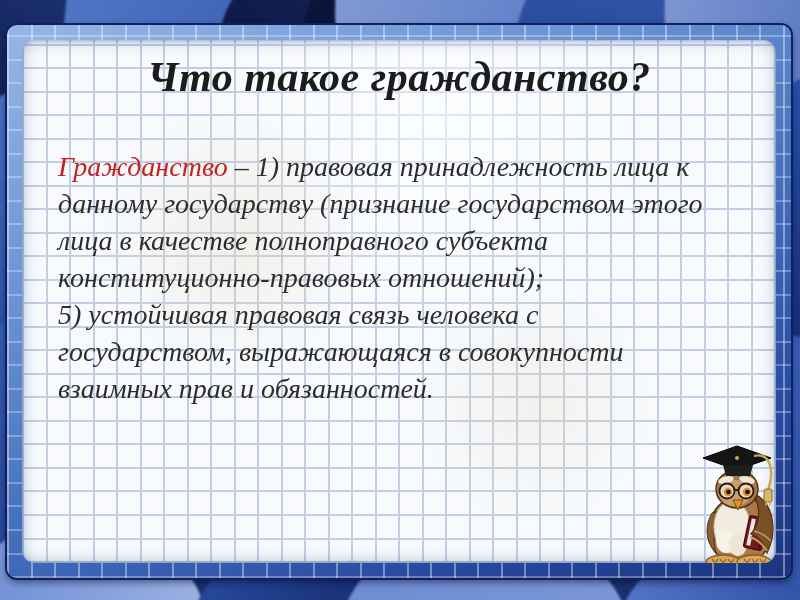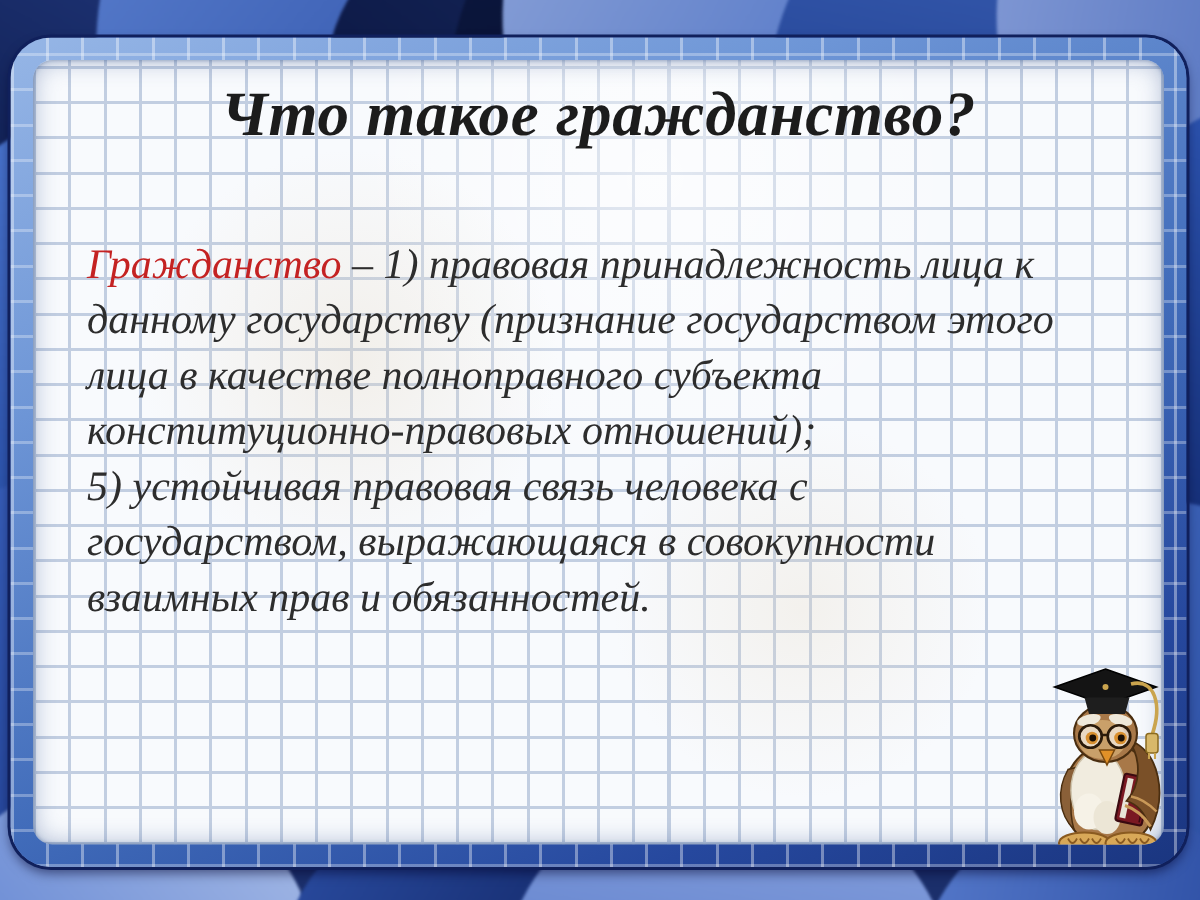--- a/index.html
+++ b/index.html
@@ -8,21 +8,21 @@
     background:#1b2f6b;
     font-family:"Liberation Serif", serif;
   }
   
   .bg{position:absolute;inset:0;overflow:hidden;}
   .petal{position:absolute;border-radius:52% 48% 55% 45% / 60% 55% 45% 40%;
     filter:blur(1px);}
   
   .panel{
     position:absolute;left:7px;top:25px;width:784px;height:553px;
-    border-radius:27px;box-sizing:border-box;padding:15px;
+    border-radius:10px;box-sizing:border-box;padding:15px;
     background:
       repeating-linear-gradient(90deg, rgba(255,255,255,.38) 0 2px, rgba(255,255,255,0) 2px 23.5px),
       repeating-linear-gradient(0deg, rgba(255,255,255,.30) 0 2px, rgba(255,255,255,0) 2px 23.5px),
       linear-gradient(155deg,#96b6e6 0%,#6d95d6 28%,#416cba 58%,#26489e 82%,#1a357f 100%);
     box-shadow:0 0 0 2px #10205c, 0 4px 8px rgba(0,0,40,.55);
   }
   .paper{
     width:100%;height:100%;border-radius:13px;position:relative;overflow:hidden;
     background:
       radial-gradient(circle at 28% 38%, rgba(228,214,190,.30), rgba(228,214,190,0) 22%),
@@ -32,21 +32,21 @@
       repeating-linear-gradient(0deg,#c2cee1 0 2px, rgba(255,255,255,0) 2px 23.5px),
       #f8fafd;
     box-shadow:inset 0 0 16px rgba(70,100,155,.45), inset 0 0 3px rgba(40,70,120,.5);
   }
   .title{
     margin:14px 20px 0 20px;text-align:center;
     font-size:42px;line-height:1.1;font-weight:bold;font-style:italic;
     color:#1c1c1c;letter-spacing:.5px;
   }
   .bodytext{
-    position:absolute;left:36px;top:118px;width:648px;
+    position:absolute;left:36px;top:108px;width:648px;
     font-size:28px;line-height:37px;font-style:italic;color:#2d2d2d;
   }
   .bodytext p{margin:0;}
   .term{color:#c42222;}
   .owl{position:absolute;left:670px;top:403px;width:94px;height:132px;}
 </style>
 </head>
 <body>
 
 <div class="bg" id="bg">

